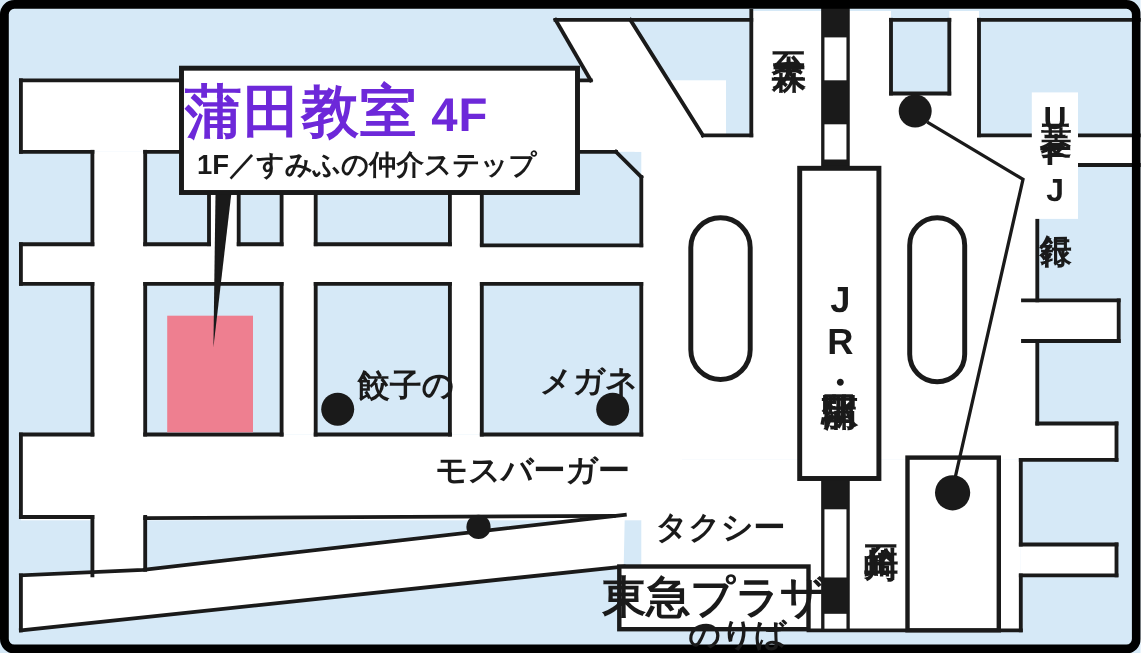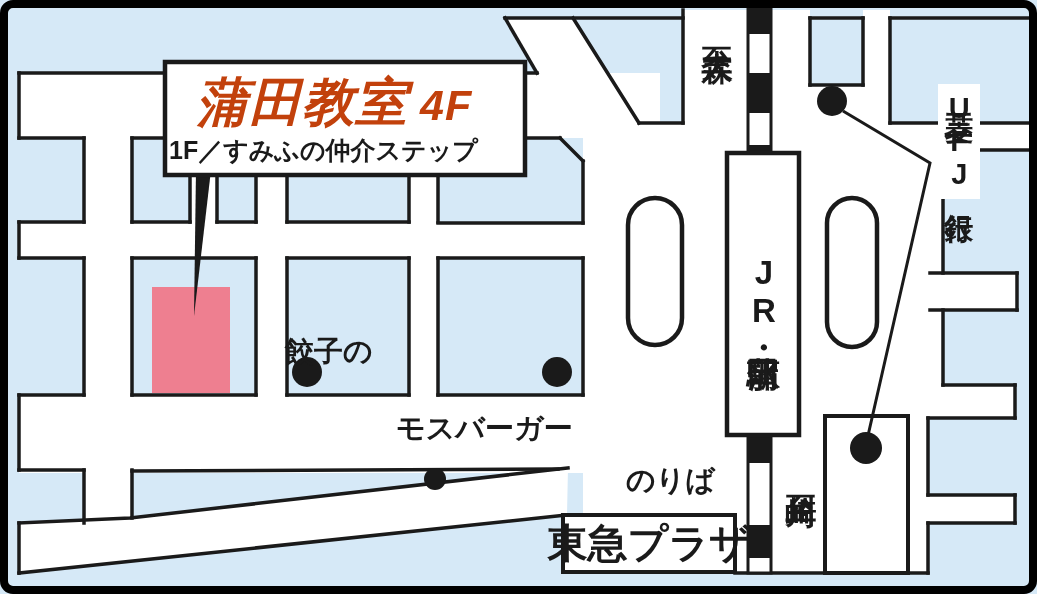--- a/index.html
+++ b/index.html
@@ -9,26 +9,26 @@
     -webkit-font-smoothing:antialiased;
   }
   #map-root svg{position:absolute;left:0;top:0;}
   .lbl{
     position:absolute;color:#1a1a1a;font-weight:bold;line-height:1.18;
     white-space:pre;letter-spacing:0px;
   }
   .vert{
     writing-mode:vertical-rl;text-orientation:upright;
   }
-  .center{text-align:left;}
+  .center{text-align:right;}
   #title-main{
-    left:196px;top:72px;font-size:52px;color:#c2410c;letter-spacing:1px;font-style:italic;
+    left:168px;top:72px;font-size:52px;color:#6d28d9;letter-spacing:1px;
   }
   #title-main .floor{font-size:43px;margin-left:12px;}
-  #title-sub{left:169px;top:136px;font-size:25px;letter-spacing:0px;}
+  #title-sub{left:179px;top:136px;font-size:25px;letter-spacing:0px;}
   #lbl-gyoza{left:285px;top:266px;width:128px;font-size:29px;}
   #lbl-megane{left:436px;top:262px;width:144px;font-size:29px;}
   #lbl-mos{left:396px;top:411px;font-size:29px;}
   #lbl-taxi{left:596px;top:399px;font-size:29px;line-height:1.12;}
   #lbl-taxi .l2{padding-left:30px;}
   #lbl-tokyu{
     left:563px;top:515px;width:172px;height:57px;font-size:40px;
     display:flex;align-items:center;justify-content:center;
   }
   #lbl-omori{left:698px;top:22px;font-size:31px;letter-spacing:3px;}
@@ -183,25 +183,27 @@
 
   <div class="lbl" id="title-main"><span>蒲田教室</span><span class="floor">4F</span></div>
 
   <div class="lbl" id="title-sub">1F／すみふの仲介ステップ</div>
 
   <div class="lbl center" id="lbl-gyoza">
     <div>餃子の</div>
   </div>
 
   <div class="lbl center" id="lbl-megane">
+    <div>メガネ</div>
   </div>
 
   <div class="lbl" id="lbl-mos">モスバーガー</div>
 
   <div class="lbl" id="lbl-taxi">
+    <div>タクシー</div>
     <div class="l2">のりば</div>
   </div>
 
   <div class="lbl" id="lbl-tokyu">東急プラザ</div>
 
   <div class="lbl vert" id="lbl-omori">至大森</div>
 
   <div class="lbl" id="lbl-station"><span class="vert">JR・蒲田駅</span></div>
 
   <div class="lbl vert" id="lbl-kawasaki">至川崎</div>

